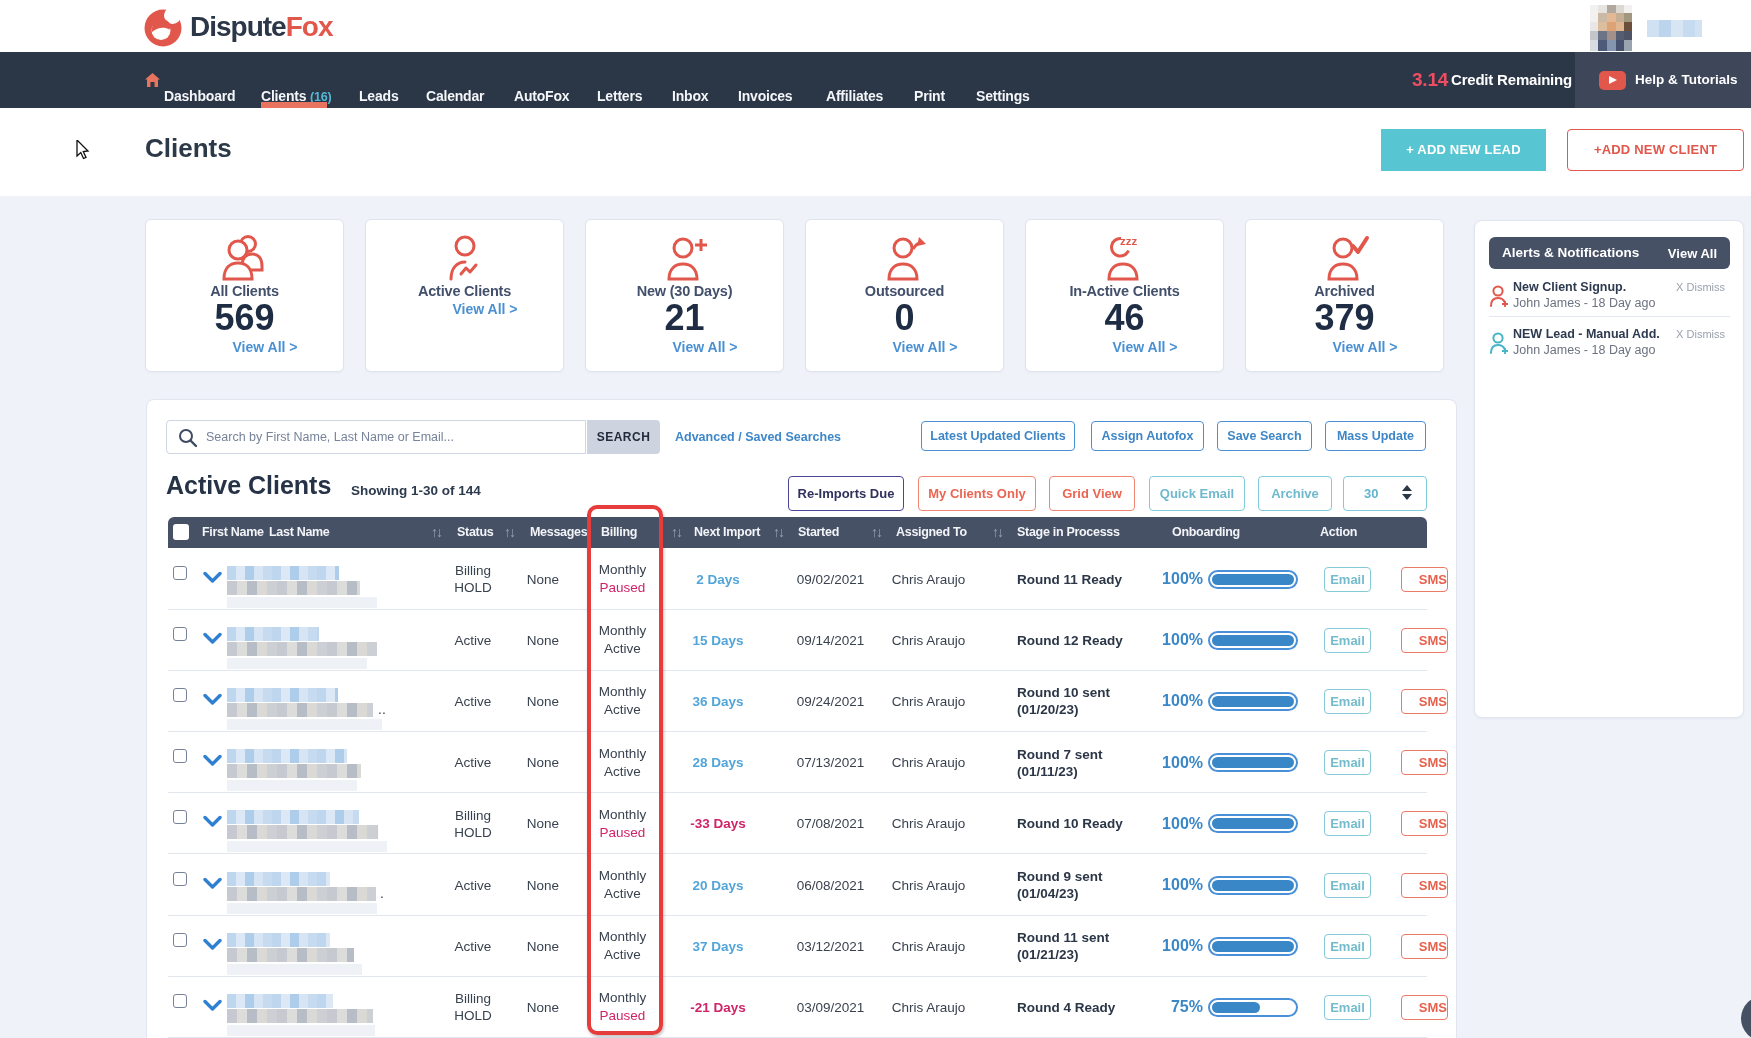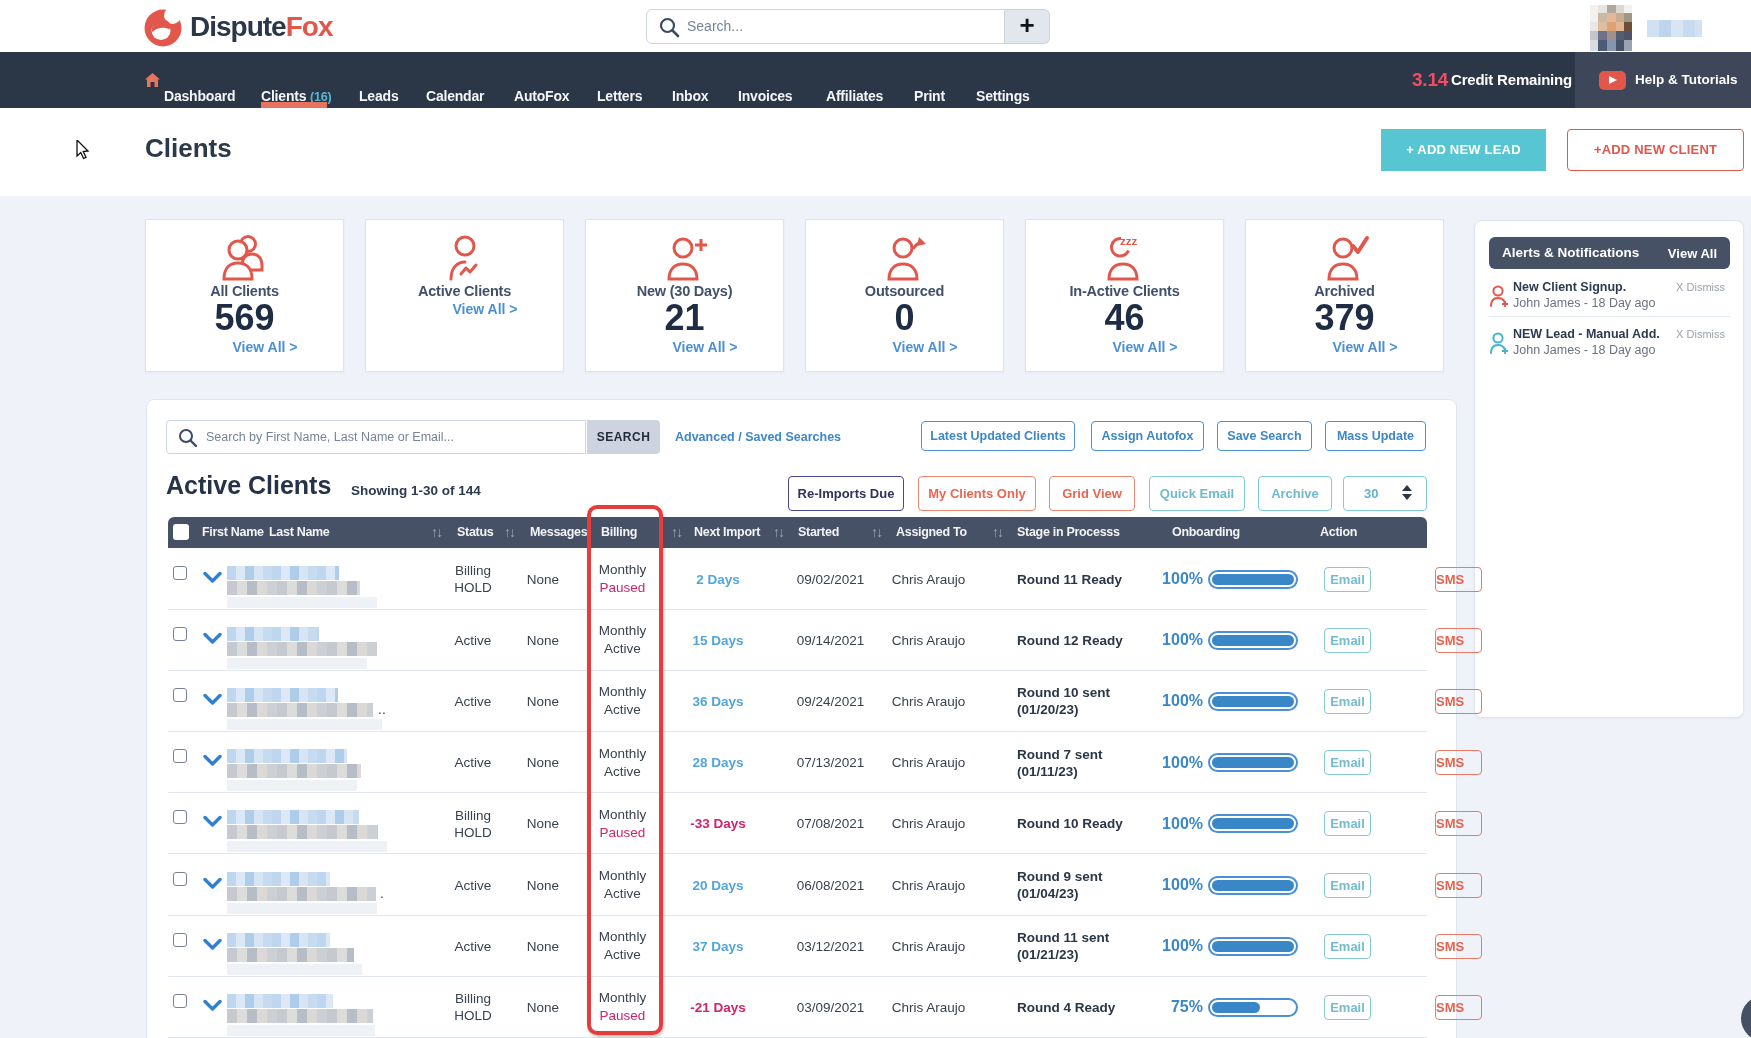--- a/index.html
+++ b/index.html
@@ -30,21 +30,21 @@
 .playicon:after { content:""; position:absolute; left:10px; top:5px; border-left:8px solid #fff; border-top:4.5px solid transparent; border-bottom:4.5px solid transparent; }
 .helptxt { position:absolute; left:60px; top:0; height:56px; line-height:56px; color:#fff; font-size:13.5px; font-weight:bold; }
 
 
 .titlebar { position:absolute; left:0; top:108px; width:1751px; height:88px; background:#ffffff; }
 .pgtitle { position:absolute; left:145px; top:25px; font-size:26px; font-weight:bold; color:#2b3948; }
 .btn-lead { position:absolute; left:1381px; top:21px; width:165px; height:42px; background:#57c5d2; border-radius:0; color:#fff; font-size:13px; font-weight:bold; text-align:center; line-height:42px; letter-spacing:0.2px; }
 .btn-client { position:absolute; left:1567px; top:21px; width:177px; height:42px; background:#fff; border:1px solid #e2574c; border-radius:4px; color:#e2574c; font-size:13px; font-weight:bold; text-align:center; line-height:40px; letter-spacing:0.2px; }
 
 
-.card { position:absolute; top:219px; width:199px; height:153px; background:#fff; border:1px solid #dde4ef; border-radius:0; text-align:center; box-shadow:0 1px 2px rgba(40,60,100,0.04); }
+.card { position:absolute; top:219px; width:199px; height:153px; background:#fff; border:1px solid #dde4ef; border-radius:6px; text-align:center; box-shadow:0 1px 2px rgba(40,60,100,0.04); }
 .card .ic { margin-top:14px; height:47px; }
 .card .lbl { font-size:14.5px; font-weight:bold; color:#43506b; margin-top:2px; letter-spacing:-0.2px; }
 .card .num { font-size:36px; font-weight:bold; color:#1e2c44; line-height:38px; }
 .card .va { font-size:14px; font-weight:bold; color:#4a90d2; margin-top:2px;margin-left:41px; }
 
 
 .alerts { position:absolute; left:1474px; top:220px; width:270px; height:498px; background:#fff; border:1px solid #e0e6f0; border-radius:8px; box-shadow:0 1px 3px rgba(40,60,100,0.05); }
 .alhead { position:absolute; left:14px; top:16px; width:241px; height:32px; background:#475166; border-radius:6px; }
 .alhead .t { position:absolute; left:13px; top:8px; font-size:13.5px; font-weight:bold; color:#fff; }
 .alhead .va { position:absolute; right:13px; top:9px; font-size:13px; font-weight:bold; color:#fff; }
@@ -78,46 +78,36 @@
   background:repeating-linear-gradient(90deg,#c6c9cf 0 10px,#dcdcda 10px 20px,#b7bdc7 20px 30px,#dad9d6 30px 40px,#cccfd4 40px 50px); }
 .nm3 { position:absolute; left:59px; top:48px; height:11px; background:#eef1f6; }
 .cell { position:absolute; top:0; height:61px; display:flex; align-items:center; justify-content:center; font-size:13.5px; color:#39424f; text-align:center; line-height:17px; }
 .cdays { font-weight:bold; color:#52a5da; }
 .cneg { color:#d02368; }
 .cstage { position:absolute; left:849px; top:0; height:61px; display:flex; align-items:center; font-size:13.5px; font-weight:bold; color:#2b3647; text-align:left; line-height:17px; }
 .cpct { position:absolute; left:995px; top:0; width:40px; height:61px; display:flex; align-items:center; justify-content:flex-end; font-size:16px; font-weight:bold; color:#3a87c8; }
 .pbar { position:absolute; left:1040px; top:21px; width:90px; height:19px; border:2px solid #4a90d9; border-radius:10px; background:#fff; }
 .pfill { position:absolute; left:2px; top:2px; height:11px; background:#3a87c8; border-radius:6px; }
 .btn-email { position:absolute; left:1156px; top:18px; width:47px; height:25px; border:1px solid #85c8d6; border-radius:4px; color:#74bccd; font-size:13px; font-weight:bold; text-align:center; line-height:23px; }
-.btn-sms { position:absolute; left:1267px; top:18px; width:47px; height:25px; border:1px solid #ea7a65; border-radius:4px; color:#e9604c; font-size:13px; font-weight:bold; text-align:left; line-height:23px; }
+.btn-sms { position:absolute; left:1233px; top:18px; width:47px; height:25px; border:1px solid #ea7a65; border-radius:4px; color:#e9604c; font-size:13px; font-weight:bold; text-align:right; line-height:23px; }
 .monthly { line-height:18px; }
 .redbox { position:absolute; left:587px; top:505px; width:76px; height:530px; border:4.5px solid #e63c3c; border-radius:10px; box-shadow:1px 2px 3px rgba(80,80,80,0.35); }
 .chatcircle { position:absolute; left:1741px; top:996px; width:45px; height:45px; border-radius:50%; background:#465064; }
 </style>
 </head>
 <body>
 <div class="topbar">
   <div class="logo">
     <svg width="38" height="41" viewBox="0 0 38 41">
       <circle cx="19" cy="22" r="18.5" fill="#e2574c"></circle>
       <circle cx="28.5" cy="9.5" r="8.5" fill="#fff"></circle>
       <circle cx="17" cy="24.5" r="9.5" fill="#fff"></circle>
       <path d="M 7.5 26.5 C 8 17 12 9.5 18.5 4.5 C 18 9.5 20 13 23.5 15 C 26.2 16.6 27 20 25.5 23.5 C 20.5 20.5 12.5 21.5 7.5 26.5 Z" fill="#e2574c"></path>
     </svg>
     <div class="logotxt">Dispute<span class="fx">Fox</span></div>
-  </div>
-  <div class="searchwrap">
-    <div class="searchbox">
-      <svg style="position:absolute;left:12px;top:7px" width="21" height="21" viewBox="0 0 21 21">
-          <circle cx="8.5" cy="8.5" r="6.5" fill="none" stroke="#3d4b61" stroke-width="2.2"></circle>
-          <line x1="13.5" y1="13.5" x2="19" y2="19" stroke="#3d4b61" stroke-width="2.6" stroke-linecap="round"></line>
-        </svg>
-      <div class="ph">Search...</div>
-    </div>
-    <div class="plusbtn">+</div>
   </div>
   <svg class="avatar" viewBox="0 0 42 46">
     <rect x="0" y="0" width="42" height="46" fill="#f3f1ef"></rect>
     <rect x="8" y="0" width="9" height="8" fill="#e7e3de"></rect>
       <rect x="17" y="0" width="9" height="8" fill="#b0a79f"></rect>
       <rect x="26" y="0" width="8" height="8" fill="#dcd8d2"></rect>
     <rect x="8" y="8" width="9" height="9" fill="#c9b9a5"></rect>
       <rect x="17" y="8" width="9" height="9" fill="#e3b894"></rect>
       <rect x="26" y="8" width="8" height="9" fill="#c5ae93"></rect>
       <rect x="34" y="8" width="8" height="9" fill="#a29781"></rect>

